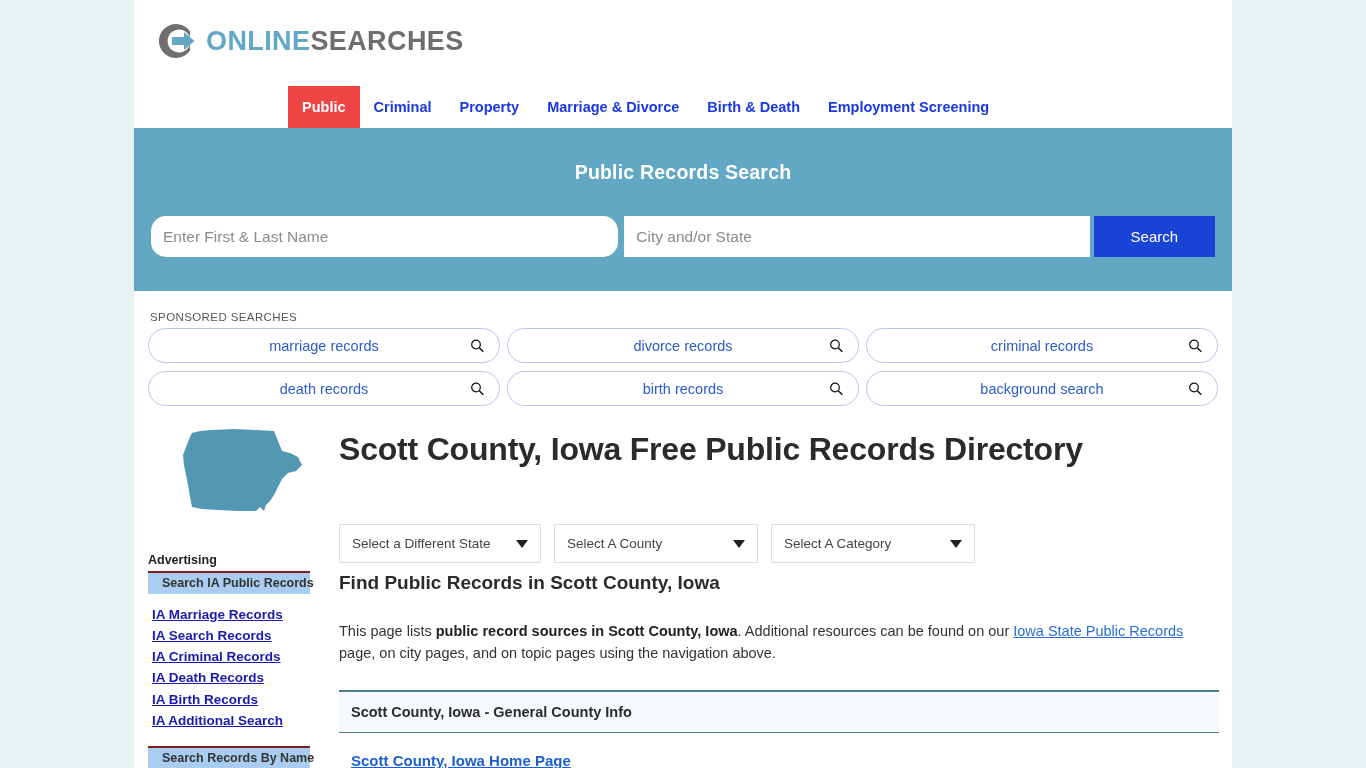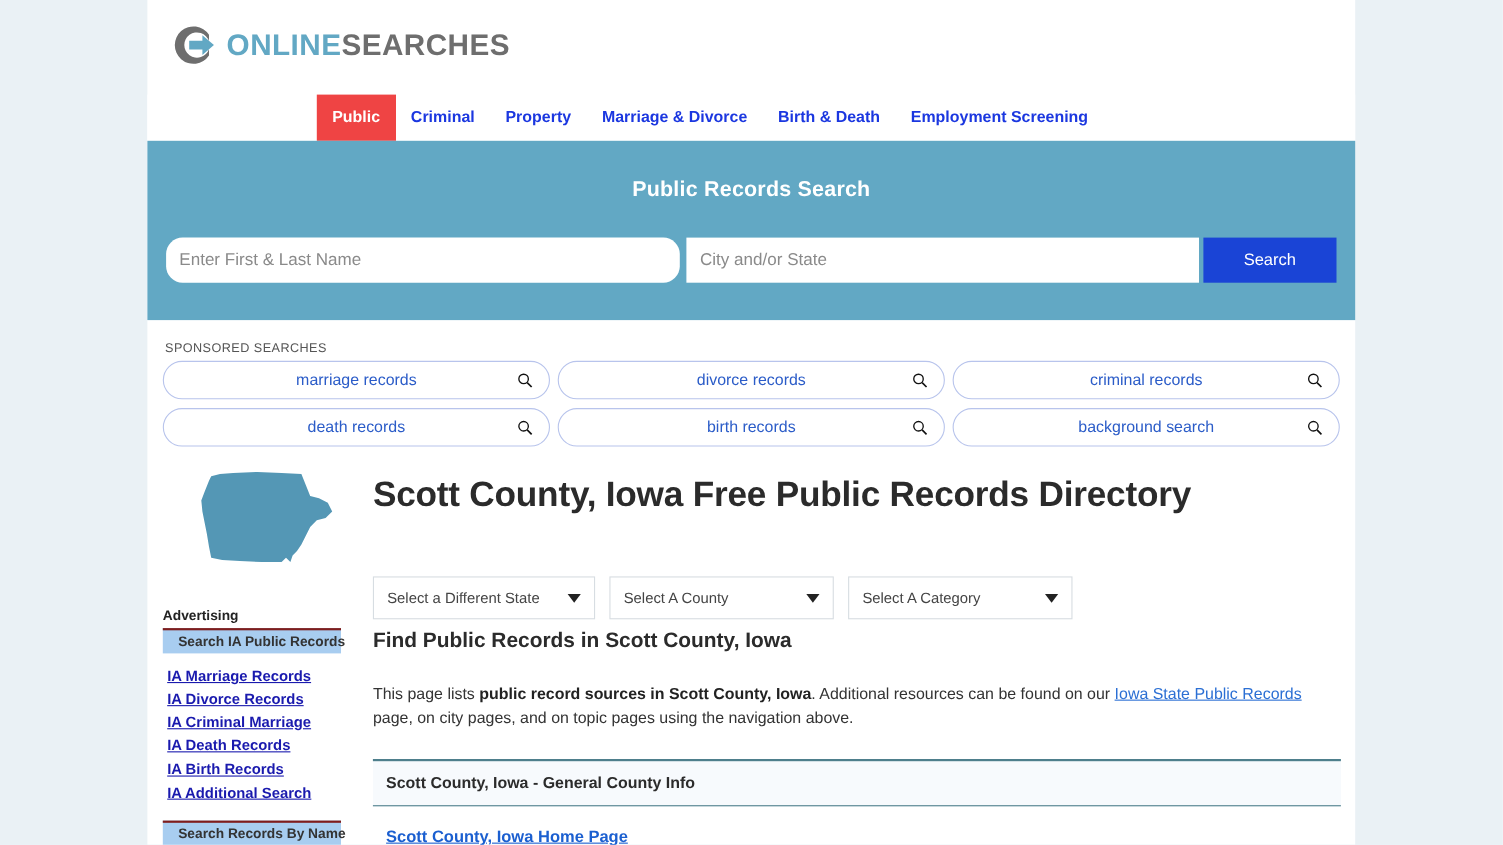--- a/index.html
+++ b/index.html
@@ -417,22 +417,22 @@
           <span class="caret"></span>
         </div>
       </div>
     </div>
 
     <div class="sidebar">
       <div class="adv-label">Advertising</div>
       <div class="side-head">Search IA Public Records</div>
       <div class="side-links">
         <a class="side-link">IA Marriage Records</a>
-        <a class="side-link">IA Divorce Records</a>
-        <a class="side-link">IA Criminal Marriage</a>
+        <a class="side-link">IA Search Records</a>
+        <a class="side-link">IA Criminal Records</a>
         <a class="side-link">IA Death Records</a>
         <a class="side-link">IA Birth Records</a>
         <a class="side-link">IA Additional Search</a>
       </div>
       <div class="side-head side-head-2">Search Records By Name</div>
     </div>
 
     <div class="main">
       <div class="main-h2">Find Public Records in Scott County, Iowa</div>
       <p class="main-p"><span>This page lists </span><b>public record sources in Scott County, Iowa</b><span>. Additional resources can be found on our </span><a>Iowa State Public Records</a><span> page, on city pages, and on topic pages using the navigation above.</span></p>

